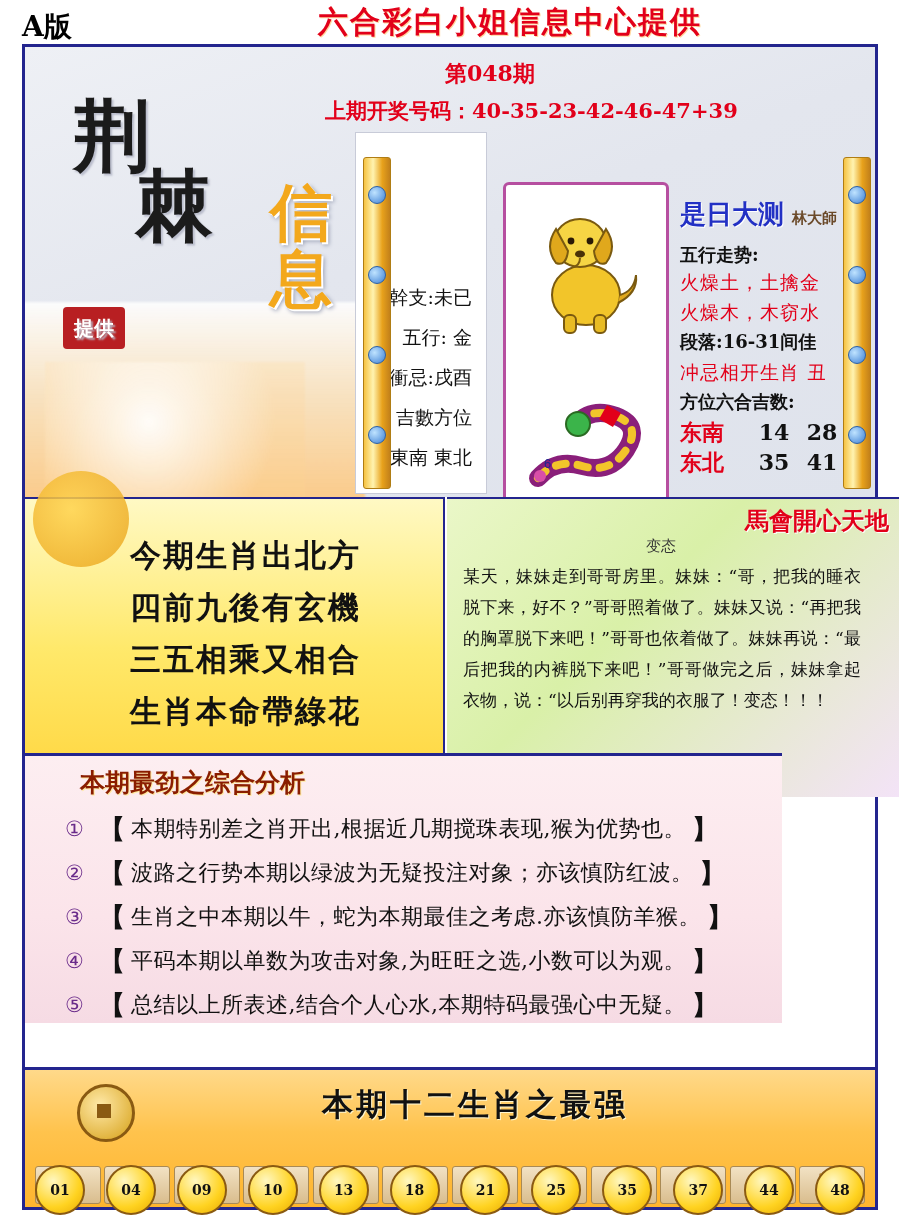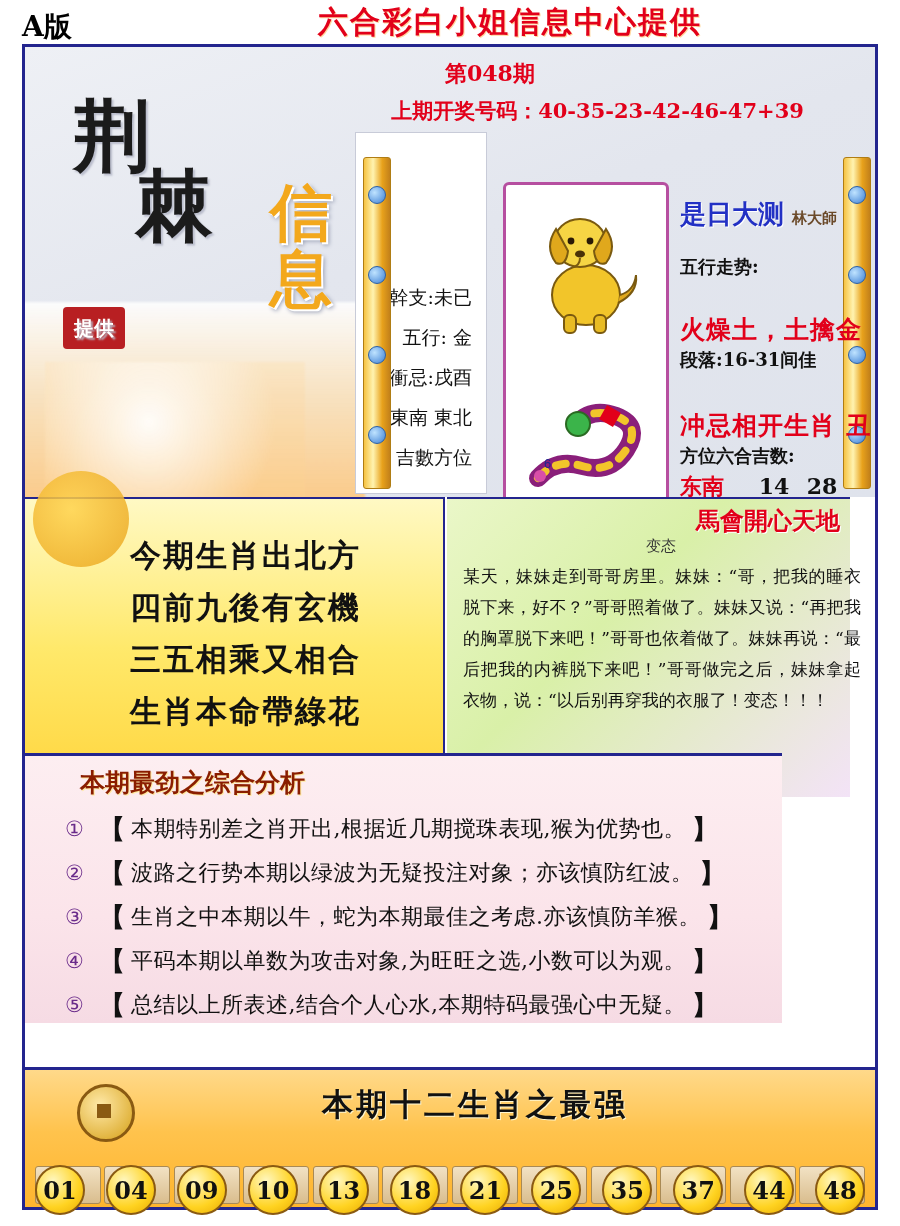--- a/index.html
+++ b/index.html
@@ -44,21 +44,20 @@
   }
   .issue{
     position:absolute;left:420px;top:12px;width:300px;text-align:left;
     font-size:22px;font-weight:bold;color:#e2001a;
     font-family:"DejaVu Serif","Liberation Serif",serif;
   }
   .lastdraw{
     position:absolute;left:300px;top:50px;width:545px;
     font-size:21px;font-weight:bold;color:#e2001a;
     font-family:"DejaVu Serif","Liberation Serif",serif;
-    text-align:center;
   }
 
   
   .brand{
     position:absolute;left:20px;top:50px;width:300px;height:240px;
     font-family:"DejaVu Serif","Liberation Serif",serif;
     color:#1b1b1b;
     font-weight:bold;
     font-size:78px;
     line-height:78px;
@@ -134,26 +133,25 @@
   }
   .pred .ttl{
     font-size:26px;font-weight:bold;color:#2230c4;
     display:inline-block;
     text-shadow:1px 1px 0 #fff;
   }
   .pred .master{
     font-size:15px;color:#6b4a2a;margin-left:8px;font-weight:bold;text-align:right;
   }
   .pred .lbl{
-    margin-top:23px;font-size:18px;font-weight:bold;color:#111;
+    margin-top:11px;font-size:18px;font-weight:bold;color:#111;
   }
   .pred .red{
-    font-size:25px;font-weight:bold;color:#e2001a;line-height:30px;
+    font-size:19px;font-weight:normal;color:#e2001a;line-height:30px;
     letter-spacing:1px;
-    margin-top:36px;
   }
   .pred .blk{font-size:18px;font-weight:bold;color:#111;line-height:30px;}
   .dirrow{display:flex;font-size:22px;font-weight:bold;color:#e2001a;line-height:30px;}
   .dirrow .d{width:70px;}
   .dirrow .n{width:48px;text-align:center;color:#111;}
 
   
   .mid{position:absolute;left:0;top:450px;width:850px;height:300px;}
   .poem{
     position:absolute;left:0;top:0;width:420px;height:300px;
@@ -174,21 +172,21 @@
     opacity:.85;
   }
   .poem-lines{
     position:absolute;left:105px;top:30px;width:305px;
     font-family:"DejaVu Serif","Liberation Serif",serif;
     font-size:31px;font-weight:bold;color:#111;line-height:52px;
     letter-spacing:2px;
   }
 
   .joke{
-    position:absolute;left:422px;top:0;width:403px;height:300px;
+    position:absolute;left:422px;top:0;width:452px;height:300px;
     background:linear-gradient(135deg,#eaf7c8,#d9f0a8 40%,#f3e3f7 100%);
     border-top:2px solid #23258e;
     box-sizing:border-box;
   }
   .joke-ttl{
     position:absolute;right:10px;top:6px;
     font-size:24px;font-weight:bold;color:#e2001a;
     font-family:"DejaVu Serif","Liberation Serif",serif;
     text-shadow:1px 1px 0 #fff;
   }
@@ -266,21 +264,21 @@
     font-size:24px;line-height:32px;color:#4a3316;
   }
   .ballrow{
     position:absolute;left:10px;top:1158px;width:830px;height:50px;
     display:flex;justify-content:space-between;align-items:center;
   }
   .ball{
     width:46px;height:46px;border-radius:50%;
     background:radial-gradient(circle at 35% 30%,#fff7c0,#ffd321 60%,#e8a900);
     border:2px solid #8a5a12;
-    color:#111;font-size:24px;font-weight:bold;
+    color:#111;font-size:14px;font-weight:bold;
     display:flex;align-items:center;justify-content:center;
     font-family:"DejaVu Serif","Liberation Serif",serif;
   }
   .ballwrap{position:absolute;left:0;top:1100px;width:850px;height:60px;}
 </style>
 </head>
 <body>
 
 <div class="page">
 
@@ -308,22 +306,22 @@
       <div class="brand2">
         <span class="c1">信</span>
         <span class="c2">息</span>
       </div>
 
       <div class="gz-card"></div>
       <div class="gz-list">
         <div>幹支:未已</div>
         <div>五行: 金</div>
         <div>衝忌:戌酉</div>
+        <div>吉數方位</div>
         <div>東南 東北</div>
-        <div>吉數方位</div>
       </div>
 
       <div class="beadbar left">
         <div class="bead" style="top:28px"></div>
         <div class="bead" style="top:108px"></div>
         <div class="bead" style="top:188px"></div>
         <div class="bead" style="top:268px"></div>
       </div>
       <div class="beadbar right">
         <div class="bead" style="top:28px"></div>
@@ -353,20 +351,21 @@
           <rect x="86" y="58" width="16" height="16" fill="#e2001a" transform="rotate(30 94 66)"></rect>
           <circle cx="24" cy="126" r="6" fill="#d94fa8"></circle>
           <text x="28" y="118" font-size="13" fill="#23258e">6</text>
         </svg>
       </div>
 
       <div class="pred">
         <span class="ttl">是日大测</span><span class="master">林大師</span>
         <div class="lbl">五行走势:</div>
         <div class="red">火燥土，土擒金</div>
+        <div class="red">火燥木，木窃水</div>
         <div class="blk">段落:16-31间佳</div>
         <div class="red">冲忌相开生肖 丑</div>
         <div class="blk">方位六合吉数:</div>
         <div class="dirrow">
           <span class="d">东南</span>
           <span class="n">14</span>
           <span class="n">28</span>
         </div>
         <div class="dirrow">
           <span class="d">东北</span>

